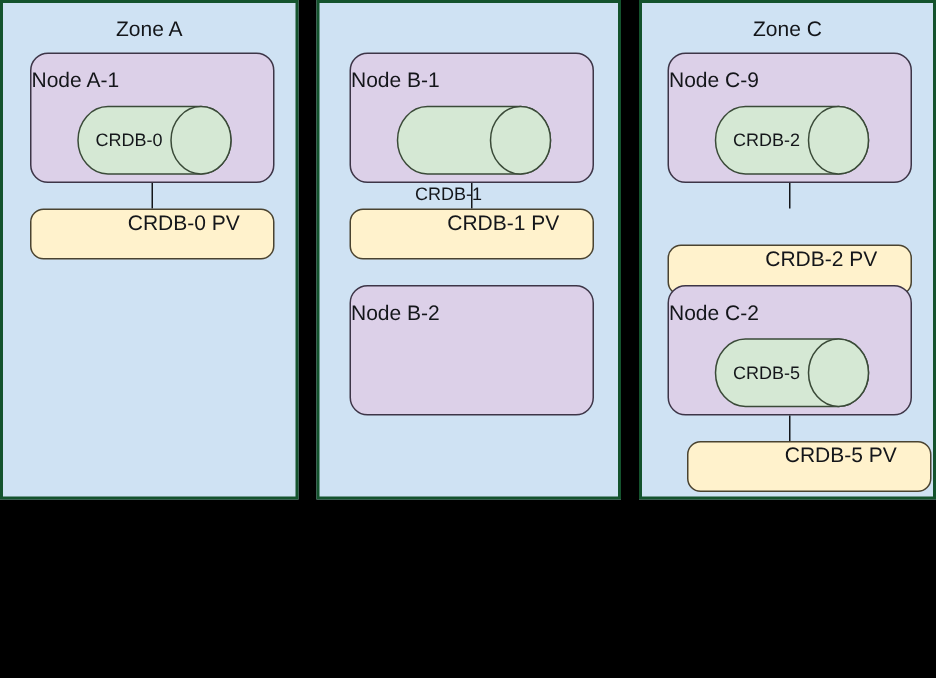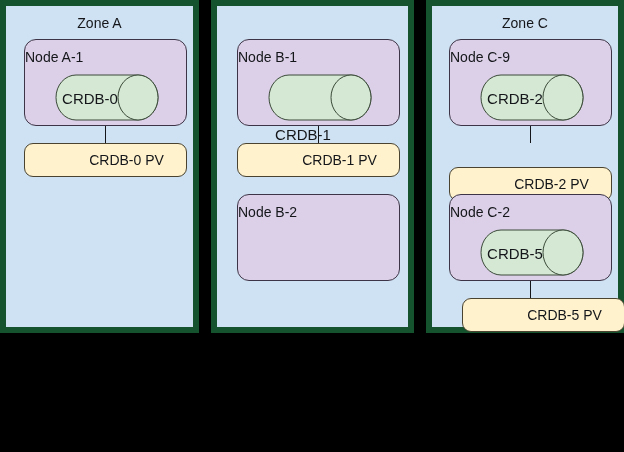--- a/index.html
+++ b/index.html
@@ -18,21 +18,21 @@
     position: absolute;
     left: 0;
     top: 0;
     width: 624px;
     height: 452px;
     background: #000000;
   }
   .zone {
     position: absolute;
     background: #cfe2f3;
-    border: 6px solid #14532d;
+    border: 2px solid #14532d;
     box-sizing: border-box;
   }
   .zone-label {
     position: absolute;
     left: 0;
     right: 0;
     top: 9px;
     text-align: center;
     font-size: 14px;
     color: #14161a;
@@ -61,33 +61,32 @@
   .cylinder svg {
     display: block;
     overflow: visible;
   }
   .cylinder-label {
     position: absolute;
     left: 0;
     top: 50%;
     transform: translateY(-50%);
     text-align: center;
-    font-size: 15px;
+    font-size: 12px;
     color: #14161a;
     line-height: 11px;
     pointer-events: none;
   }
   .pv {
     position: absolute;
     background: #fff2cc;
     border: 1px solid #4a4330;
     border-radius: 9px;
     box-sizing: border-box;
     display: flex;
-    align-items: center;
     justify-content: center;
     padding-left: 42px;
   }
   .pv-label {
     font-size: 14px;
     color: #14161a;
     line-height: 16px;
   }
   .connector {
     position: absolute;

